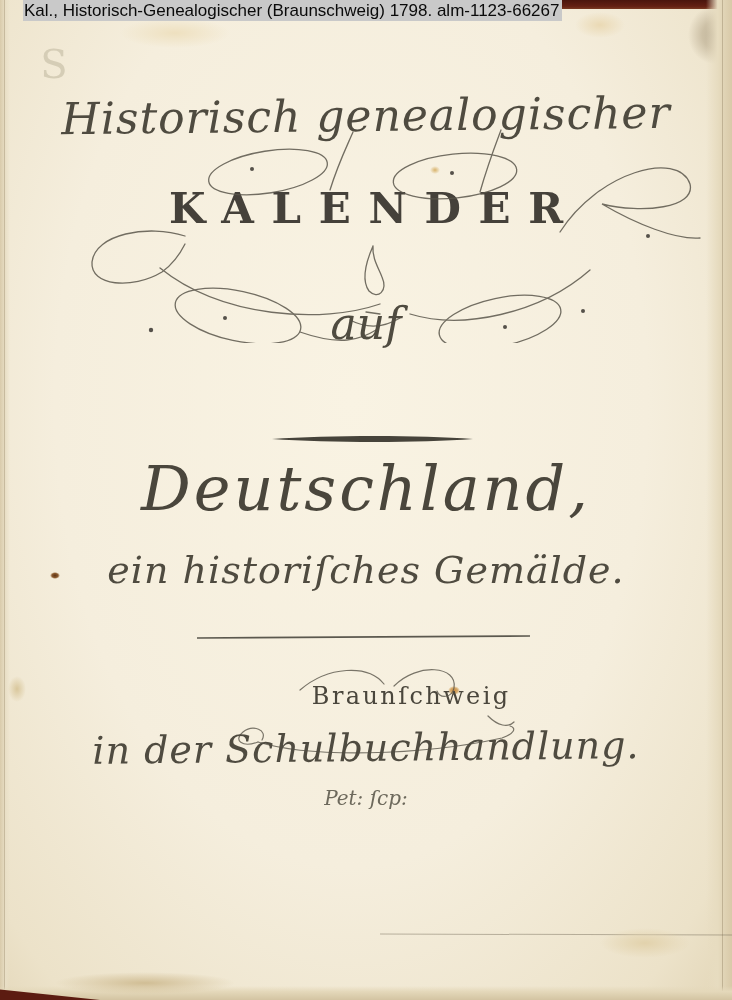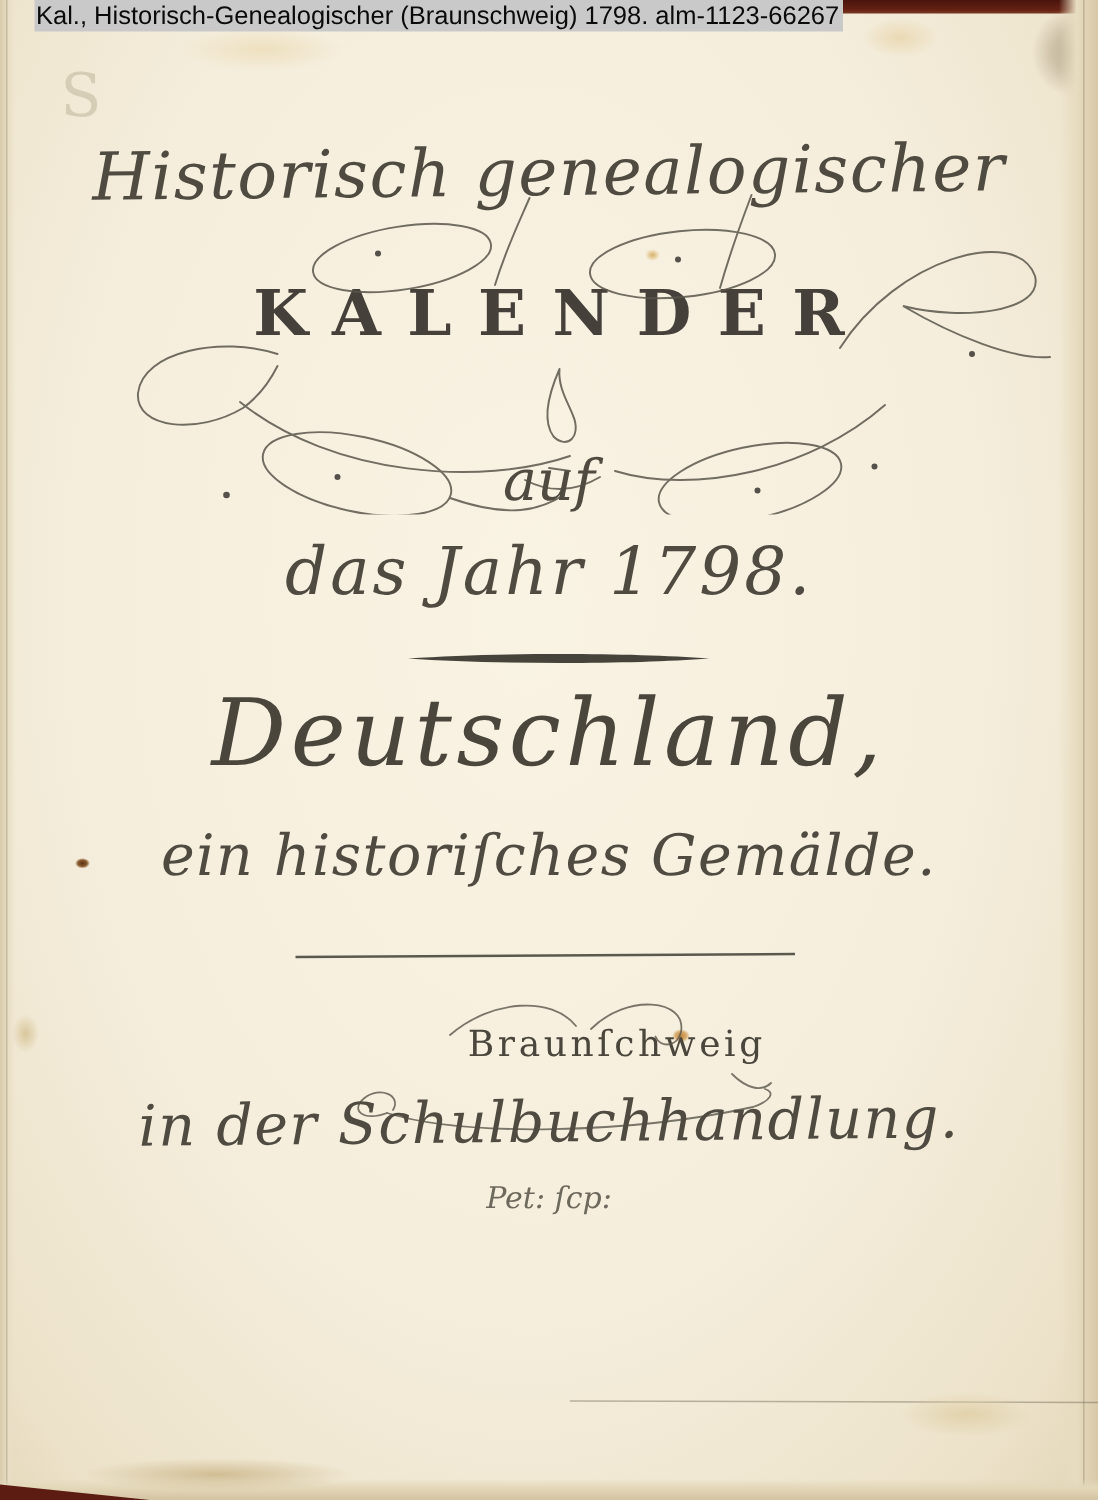--- a/index.html
+++ b/index.html
@@ -89,21 +89,21 @@
     font-family:"Liberation Sans", sans-serif;
     font-size:17px;color:#0a0a0a;white-space:nowrap;letter-spacing:0;
   }
 
   
   .tp{position:absolute;left:0;width:732px;text-align:center;color:#4f4b40;}
   .script{font-style:italic;font-family:"DejaVu Serif", serif;}
   .l1{top:90px;font-size:44px;letter-spacing:1px;transform:rotate(-.6deg);}
   .l2{top:184px;font-size:42px;font-style:normal;letter-spacing:.42em;color:#45413a;
       text-indent:.42em;font-weight:700;}
-  .l3{top:298px;font-size:38px;}
+  .l3{top:298px;font-size:44px;}
   .l4{top:356px;font-size:44px;letter-spacing:2px;}
   .l5{top:452px;font-size:62px;letter-spacing:3px;color:#4a463c;}
   .l6{top:548px;font-size:38px;letter-spacing:1px;}
   .l7{top:682px;font-size:24px;font-style:normal;letter-spacing:.1em;color:#4a463c;text-indent:.1em;padding-left:44px;}
   .l8{top:726px;font-size:38px;letter-spacing:1px;transform:rotate(-.6deg);}
   .l9{top:786px;font-size:20px;color:#6d695c;}
 
   svg.orn{position:absolute;pointer-events:none;}
 
   .divider1{position:absolute;left:0;top:430px;width:732px;height:16px;}
@@ -159,21 +159,20 @@
       <circle cx="452" cy="173" r="2"></circle>
       <circle cx="151" cy="330" r="2.2"></circle>
       <circle cx="225" cy="318" r="2"></circle>
       <circle cx="505" cy="327" r="2"></circle>
       <circle cx="583" cy="311" r="2"></circle>
       <circle cx="648" cy="236" r="2"></circle>
     </g>
   </svg>
 
   <div class="tp script l3">auf</div>
-  <div class="tp script l4">das Jahr 1798.</div>
 
   <svg class="divider1" viewBox="0 430 732 16">
     <path d="M272,439 C330,435 420,435 473,439 C420,443 330,443 272,439 Z" fill="#46433a"></path>
   </svg>
 
   <div class="tp script l5">Deutschland,</div>
   <div class="tp script l6">ein historiſches Gemälde.</div>
 
   <svg class="divider2" viewBox="0 630 732 12">
     <line x1="197" y1="638" x2="530" y2="636" stroke="#5b584e" stroke-width="1.6"></line>

